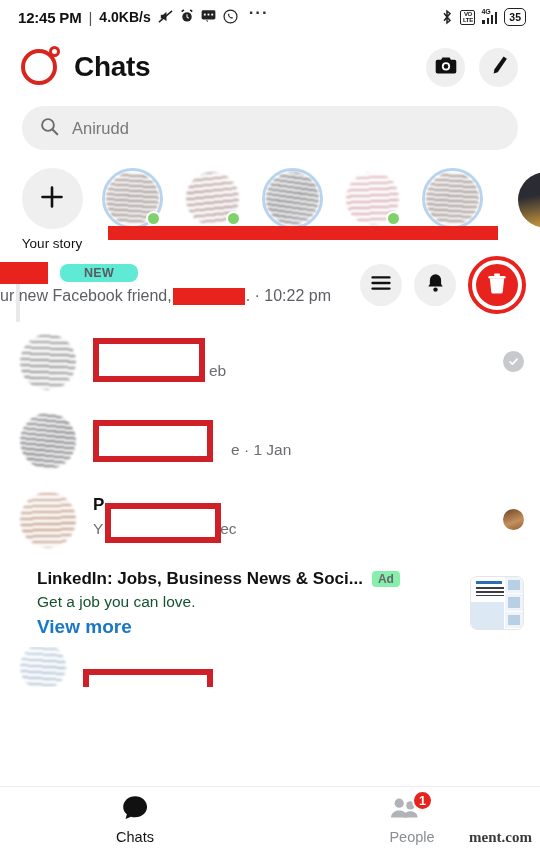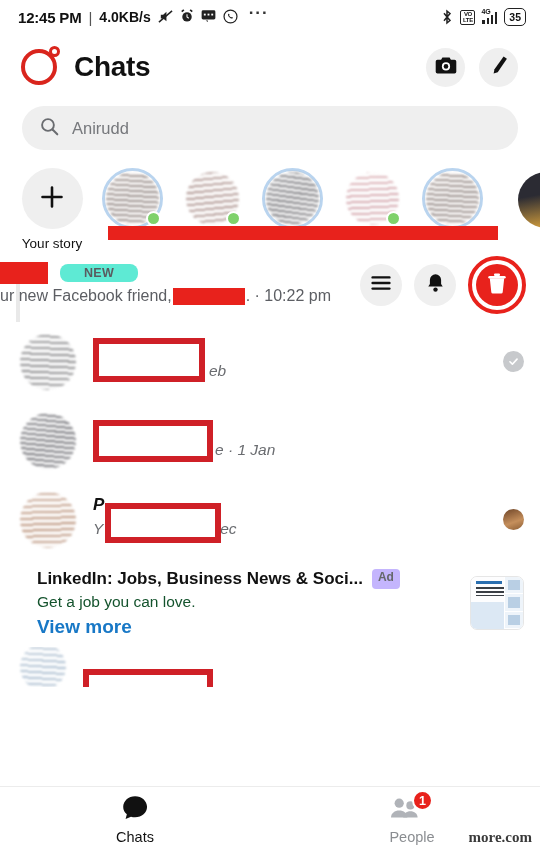--- a/index.html
+++ b/index.html
@@ -133,21 +133,21 @@
     width:58px; height:58px; border-radius:50%; border:4px solid #e8221c;
     display:flex; align-items:center; justify-content:center; background:#fff;
   }
   .trash-inner {
     width:42px; height:42px; border-radius:50%; background:#e8221c;
     display:flex; align-items:center; justify-content:center;
   }
 
   
   .chat-list { position:relative; }
-  .row { position:relative; height:79px; display:flex; align-items:center; padding:0 16px 0 20px;font-style:italic; }
+  .row { position:relative; height:79px; display:flex; align-items:center; padding:0 16px 0 20px; }
   .row-av { width:56px; height:56px; border-radius:50%; flex:none; overflow:hidden; position:relative; }
   .rb1 { background: repeating-linear-gradient(3deg, rgba(110,110,112,.55) 0 2px, rgba(252,252,252,.82) 2px 6px), linear-gradient(160deg,#f2f2f2,#c9c9cb 55%,#ededed); filter:blur(1px); }
   .rb2 { background: repeating-linear-gradient(-5deg, rgba(180,120,115,.5) 0 2px, rgba(255,255,255,.8) 2px 6px), linear-gradient(180deg,#efe2da,#cbb4a9 60%,#e7dbd5); filter:blur(1px); }
   .rb3 { background: repeating-linear-gradient(6deg, rgba(95,95,100,.6) 0 2px, rgba(250,250,250,.78) 2px 5px), linear-gradient(150deg,#eaeaec,#b9b9bd 55%,#e4e4e6); filter:blur(1px); }
   .rb4 { background: repeating-linear-gradient(-2deg, rgba(175,135,115,.5) 0 2px, rgba(255,255,255,.82) 2px 6px), linear-gradient(170deg,#f6ece4,#d8bba7 60%,#f0e4dc); filter:blur(1px); }
   .rb5 { background: repeating-linear-gradient(4deg, rgba(150,170,190,.45) 0 2px, rgba(255,255,255,.85) 2px 6px), linear-gradient(160deg,#f4f7fa,#cddbe8 60%,#eef3f8); filter:blur(1px); }
   .row-body { flex:1; margin-left:17px; position:relative; height:56px; }
   .row-name { font-size:17px; font-weight:bold; color:#111; position:absolute; top:3px; left:0; white-space:nowrap; }
   .row-snip { font-size:15.5px; color:#6a6c70; position:absolute; top:28px; left:0; white-space:nowrap; }
   .redact-box {
@@ -164,23 +164,23 @@
 
   
   .ad-row { position:relative; height:88px; display:flex; align-items:center; padding:0 16px 0 20px; }
   .li-logo {
     width:56px; height:56px; border-radius:50%; background:#0a76b5; flex:none;
     display:flex; align-items:center; justify-content:center;
     color:#fff; font-weight:bold; font-size:30px; font-family:"Liberation Sans",sans-serif;
     letter-spacing:-1px; padding-bottom:3px;
   }
   .ad-body { flex:1; margin-left:17px; }
-  .ad-titleline { display:flex; gap:9px; }
+  .ad-titleline { display:flex; align-items:center; gap:9px; }
   .ad-title { font-size:17px; font-weight:bold; color:#111; white-space:nowrap; overflow:hidden; }
-  .ad-badge { background:#c4b5fd; color:#65676b; font-size:12px; font-weight:600; border-radius:4px; padding:1px 6px; flex:none; }
+  .ad-badge { background:#86efac; color:#65676b; font-size:12px; font-weight:600; border-radius:4px; padding:1px 6px; flex:none; }
   .ad-desc { font-size:15.5px; color:#14532d; margin-top:4px; }
   .ad-link { font-size:19px; color:#1878c6; font-weight:bold; margin-top:5px; }
   .ad-thumb {
     width:54px; height:54px; border-radius:7px; flex:none; overflow:hidden;
     background:#fff; border:1px solid #e6e6e6; display:grid;
     grid-template-columns: 64% 36%; grid-template-rows: repeat(3,1fr);
   }
   .ad-thumb .big { grid-row:1/4; background:linear-gradient(180deg,#fdfdfe 48%,#dce8f4 48%); position:relative; }
   .ad-thumb .big:before{content:"";position:absolute;left:5px;top:4px;width:26px;height:3px;background:#2a6fb0;}
   .ad-thumb .big:after{content:"";position:absolute;left:5px;top:10px;width:32px;height:9px;background:repeating-linear-gradient(180deg,#3a3f45 0 2px,transparent 2px 4px);}
@@ -416,21 +416,21 @@
             <path d="M3.2 7.3l2.6 2.6 5-5.4" stroke="#fff" stroke-width="1.8" fill="none" stroke-linecap="round" stroke-linejoin="round"></path>
           </svg>
       </div>
     </div>
 
 
     <div class="row">
       <div class="row-av rb3"></div>
       <div class="row-body">
         <div class="row-name"></div>
-        <div class="row-snip" style="left:122px">e · 1 Jan</div>
+        <div class="row-snip" style="left:138px">e · 1 Jan</div>
         <div class="redact-box" style="left:0px; top:7px; width:120px; height:42px;"></div>
       </div>
     </div>
 
     <div class="row">
       <div class="row-av rb4"></div>
       <div class="row-body">
         <div class="row-name">P</div>
         <div class="row-snip">Y</div>
         <div class="row-snip" style="left:116px">Dec</div>
@@ -480,14 +480,14 @@
             <path d="M1 22.6c0-4.3 3.7-7 8.2-7s8.2 2.7 8.2 7z" fill="#b0b3b8"></path>
             <circle cx="20.4" cy="10.4" r="4.1" fill="#b0b3b8"></circle>
             <path d="M13.2 22.6c0-3.9 3.3-6.3 7.2-6.3s7.2 2.4 7.2 6.3z" fill="#b0b3b8"></path>
           </svg>
       </span>
       <span class="nav-badge">1</span>
       <span class="nav-label">People</span>
     </div>
   </div>
 
-  <div class="wm">more.com</div>
+  <div class="wm">ment.com</div>
 </div>
 
 </body></html>

